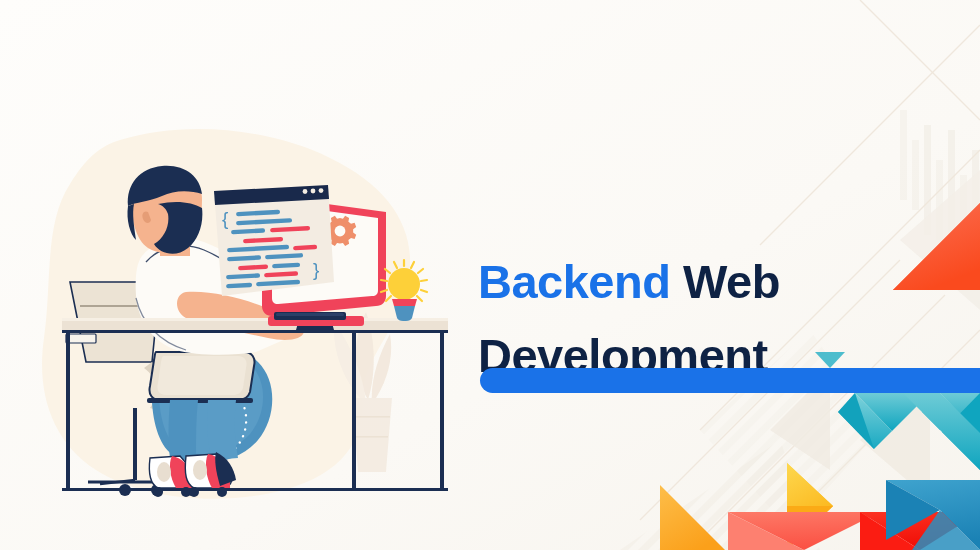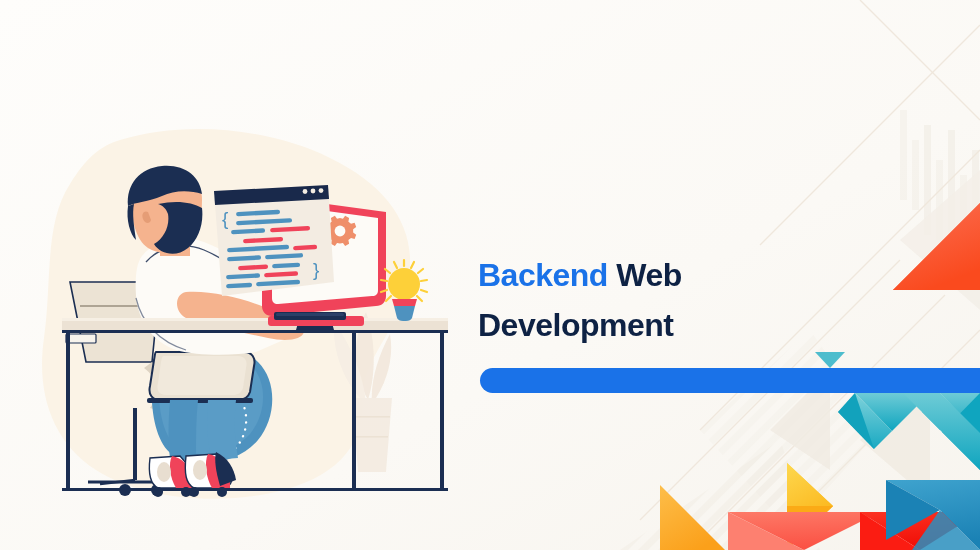--- a/index.html
+++ b/index.html
@@ -10,31 +10,31 @@
   }
   #banner{
     position:relative;width:980px;height:550px;overflow:hidden;
     background:#fdfcfa;
   }
   .layer{position:absolute;top:0;left:0;width:980px;height:550px;}
   svg.layer{display:block;}
 
   
   #headline{
-    position:absolute;left:478px;top:250px;
+    position:absolute;left:478px;top:257px;
     width:470px;
     font-weight:700;
-    font-size:32px;
+    font-size:47px;
     line-height:50px;
     letter-spacing:-0.5px;
     color:#0e2244;
     white-space:nowrap;
   }
   #headline .accent{color:#1a72e8;}
-  #headline .l2{display:block;}
+  #headline .l2{display:block;margin-top:24px;}
 
   
   #accent-bar{
     position:absolute;left:480px;top:368px;
     width:505px;height:25px;
     background:#1a72e8;
     border-radius:13px 0 0 13px;
   }
 </style>
 </head>

